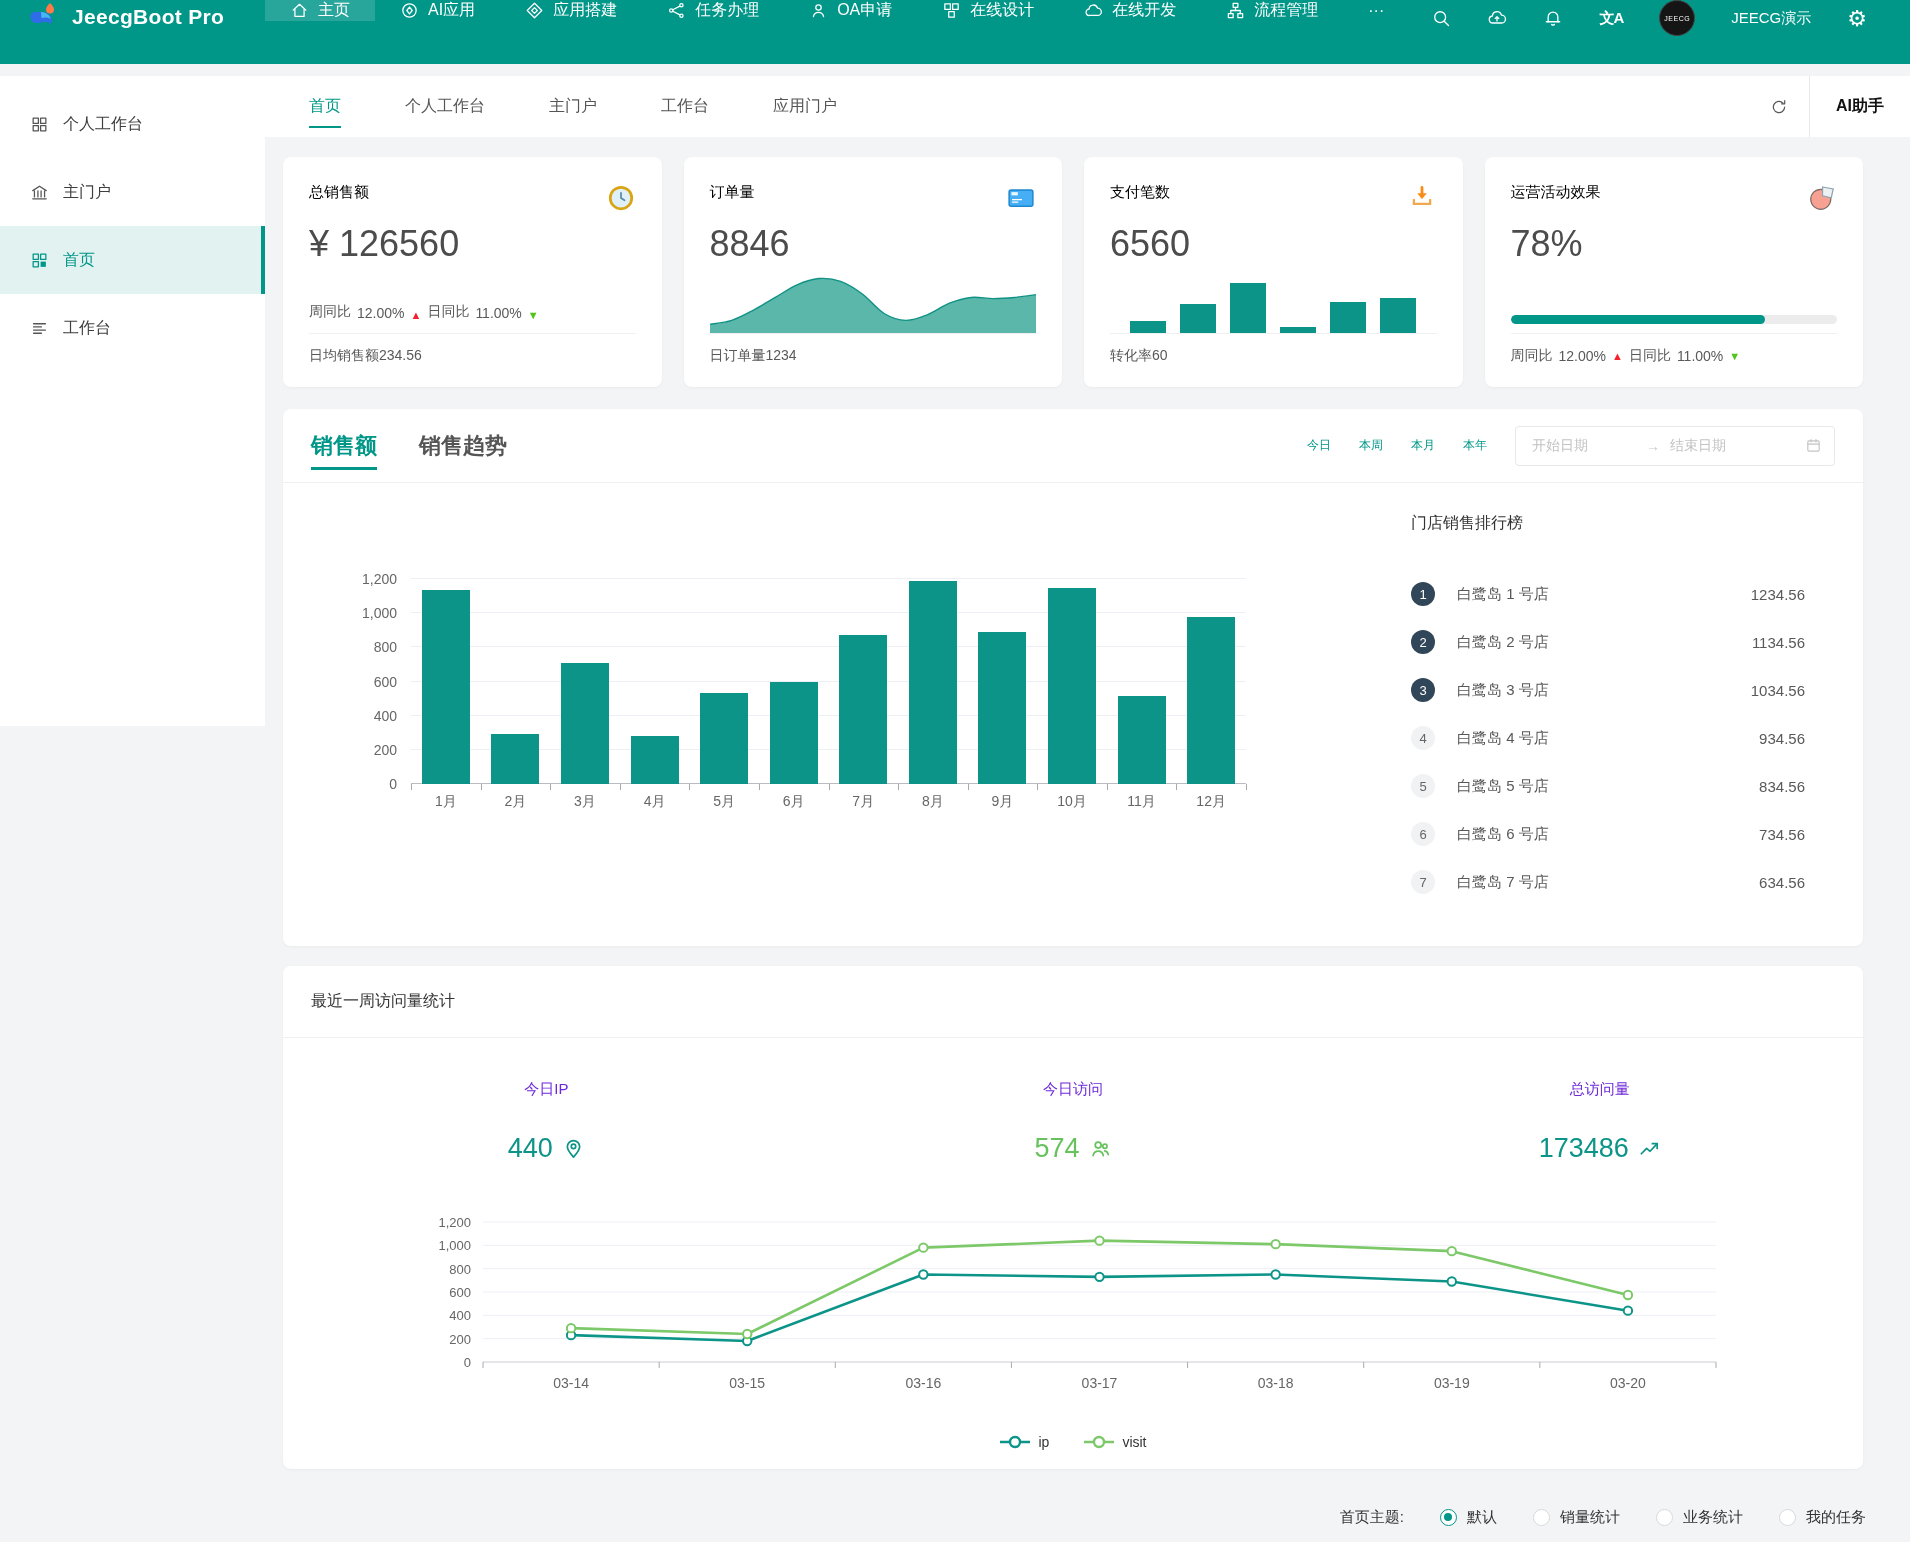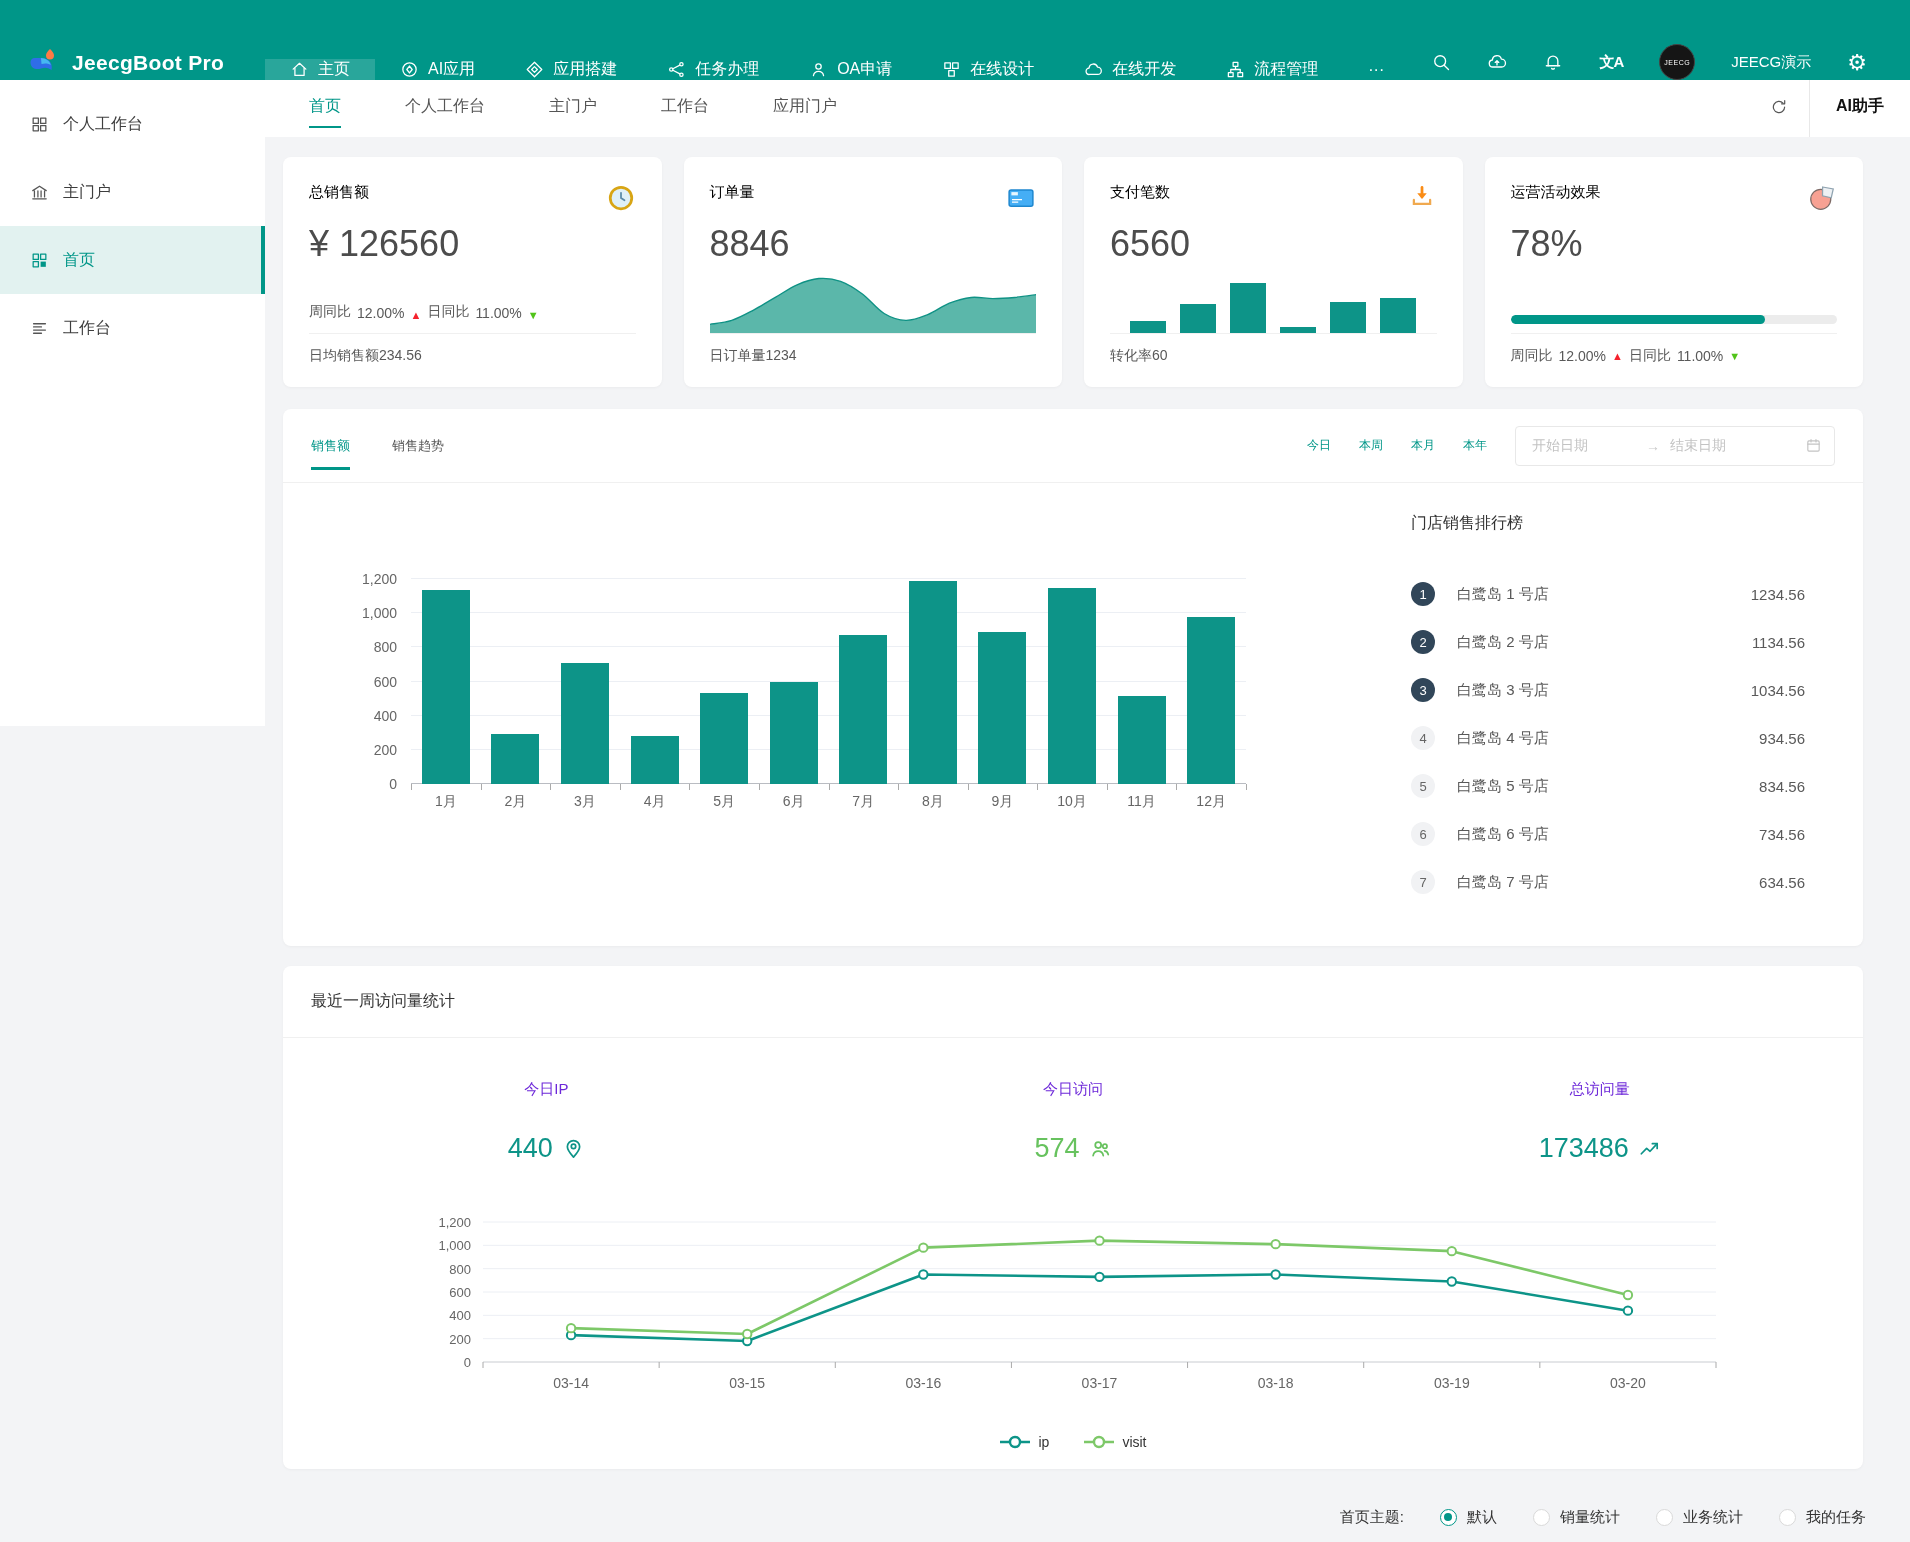--- a/index.html
+++ b/index.html
@@ -3,21 +3,21 @@
 <meta charset="utf-8">
 <style>
   * { margin:0; padding:0; box-sizing:border-box; }
   html,body { width:1910px; height:1542px; overflow:hidden; background:#f3f4f6;
     font-family:"Liberation Sans","DejaVu Sans",sans-serif; color:#333; }
 
   
   .icon { fill:none; stroke:currentColor; stroke-width:1.6; stroke-linecap:round; stroke-linejoin:round; width:18px; height:18px; flex:none; }
 
   
-  .navbar { position:absolute; left:0; top:0; width:1910px; height:80px; background:#009688; display:flex; align-items:flex-end; color:#fff; z-index:5; }
+  .navbar { position:absolute; left:0; top:0; width:1910px; height:64px; background:#009688; display:flex; align-items:flex-start; color:#fff; z-index:5; }
   .brand { width:265px; display:flex; align-items:center; gap:12px; padding-left:26px; flex:none; }
   .brand-title { font-size:21px; font-weight:bold; letter-spacing:.3px; }
   .nav-menu { display:flex; align-items:stretch; }
   .nav-item { display:flex; align-items:center; gap:9px; padding:0 25px; font-size:16px; cursor:pointer; white-space:nowrap; }
   .nav-item.active { background:rgba(255,255,255,.16); }
   .nav-item .icon { width:19px; height:19px; }
   .nav-right { margin-left:auto; display:flex; align-items:center; gap:36px; padding-right:43px; }
   .nav-right .icon { width:20px; height:20px; cursor:pointer; }
   .translate-ic { font-size:15px; font-weight:bold; cursor:pointer; letter-spacing:-1px; }
   .avatar { width:36px; height:36px; border-radius:50%; background:#151515; color:#fff; font-size:7px; display:flex; align-items:center; justify-content:center; letter-spacing:.5px; border:1px solid #444; cursor:pointer; }
@@ -58,21 +58,21 @@
   .mini-bars { position:absolute; left:6px; right:6px; bottom:0; height:64px; display:flex; align-items:flex-end; gap:14px; justify-content:center; }
   .mini-bars > div { width:36px; background:#0d9488; }
   .progress-track { margin-top:28px; height:9px; background:#ececec; border-radius:5px; overflow:hidden; }
   .progress-fill { height:100%; background:#009688; border-radius:5px; }
   .card .progress-wrap { height:66px; padding-top:20px; }
 
   
   .sales-panel { position:absolute; left:283px; top:409px; width:1580px; height:537px; background:#fff; border-radius:8px; box-shadow:0 1px 3px rgba(0,0,0,.04); }
   .sp-header { height:74px; display:flex; align-items:center; padding:0 28px; border-bottom:1px solid #f0f0f0; }
   .sp-tabs { display:flex; gap:42px; height:100%; }
-  .sp-tab { font-size:13px; color:#555; display:flex; align-items:center; height:100%; position:relative; cursor:pointer; }
+  .sp-tab { font-size:22px; color:#555; display:flex; align-items:center; height:100%; position:relative; cursor:pointer;font-weight:bold; }
   .sp-tab.active { color:#009688; }
   .sp-tab.active::after { content:""; position:absolute; left:0; right:0; bottom:12px; height:3px; background:#009688; }
   .sp-right { margin-left:auto; display:flex; align-items:center; gap:28px; }
   .quick-link { font-size:12px; color:#009688; cursor:pointer; }
   .date-range { width:320px; height:40px; border:1px solid #e8e8e8; border-radius:4px; display:flex; align-items:center; padding:0 12px 0 16px; gap:10px; background:#fff; cursor:text; }
   .date-ph { font-size:14px; color:#c3c3c3; flex:1; }
   .date-ph.end { flex:1.2; }
   .date-arrow { color:#c9c9c9; font-size:14px; }
   .date-range .icon { color:#c3c3c3; width:17px; height:17px; }
 

